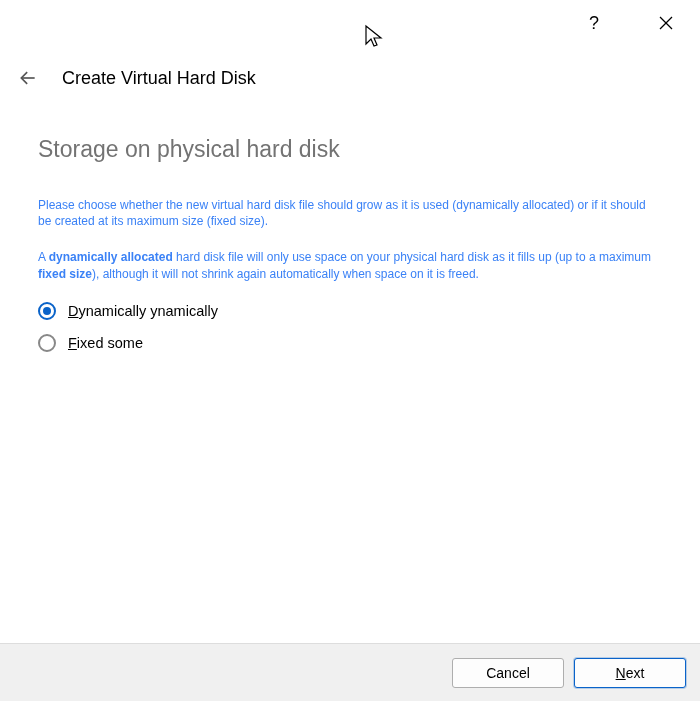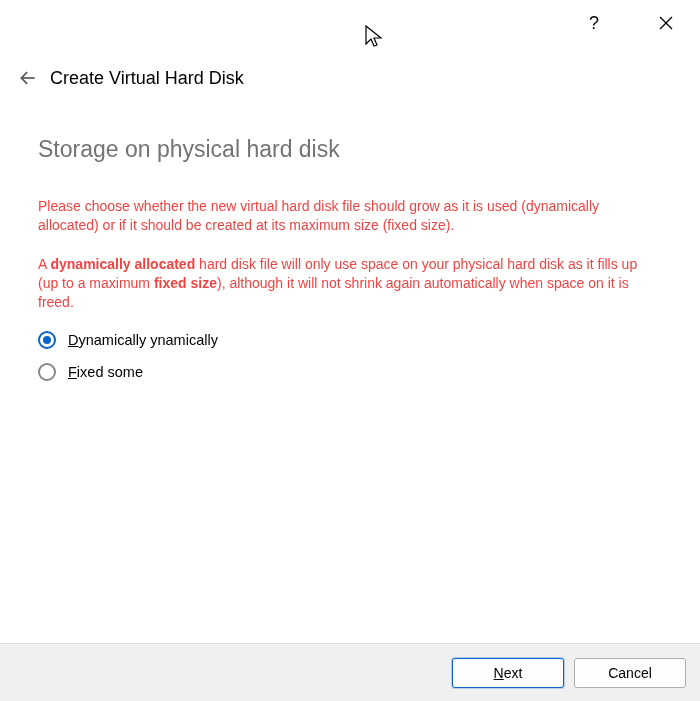--- a/index.html
+++ b/index.html
@@ -36,21 +36,21 @@
       height: 30px;
       display: flex;
       align-items: center;
       justify-content: center;
       cursor: pointer;
     }
     .titlebar .close-btn svg { width: 14px; height: 14px; }
     .header {
       display: flex;
       align-items: center;
-      gap: 8px;
+      gap: 20px;
       padding: 18px 37px 18px 14px;
     }
     .back-btn {
       width: 28px;
       height: 28px;
       display: flex;
       align-items: center;
       justify-content: center;
       cursor: pointer;
       color: #555;
@@ -64,24 +64,24 @@
     .content {
       padding: 26px 40px 0 38px;
     }
     .page-heading {
       color: #737373;
       font-size: 23px;
       font-weight: 400;
       margin-bottom: 34px;
     }
     .body-text {
-      font-size: 14px;
+      font-size: 12px;
       line-height: 1.35;
       margin-bottom: 20px;
-      color: #ef4444;
+      color: #3b82f6;
     }
     .body-text b { font-weight: 700; }
     .radio-group {
       margin-top: 18px;
     }
     .radio-row {
       display: flex;
       align-items: center;
       gap: 12px;
       margin-bottom: 14px;
@@ -189,23 +189,23 @@
       <span class="radio-label"><span class="mn">D</span><span>ynamically ynamically</span></span>
     </div>
     <div class="radio-row">
       <div class="radio"></div>
       <span class="radio-label"><span class="mn">F</span><span>ixed some</span></span>
     </div>
   </div>
 </div>
 
 <div class="footer">
+  <button class="btn">
+    <span>Cancel</span>
+  </button>
   <button class="btn primary">
     <span><span class="mn">N</span><span>ext</span></span>
   </button>
-  <button class="btn">
-    <span>Cancel</span>
-  </button>
 </div>
 
 <svg class="cursor" width="20" height="26" viewBox="0 0 20 26">
   <path d="M2 2 L2 20 L7 15 L10 22 L13 21 L10 14 L17 14 Z" fill="#fff" stroke="#000" stroke-width="1.2"></path>
 </svg>
 
 </body></html>

